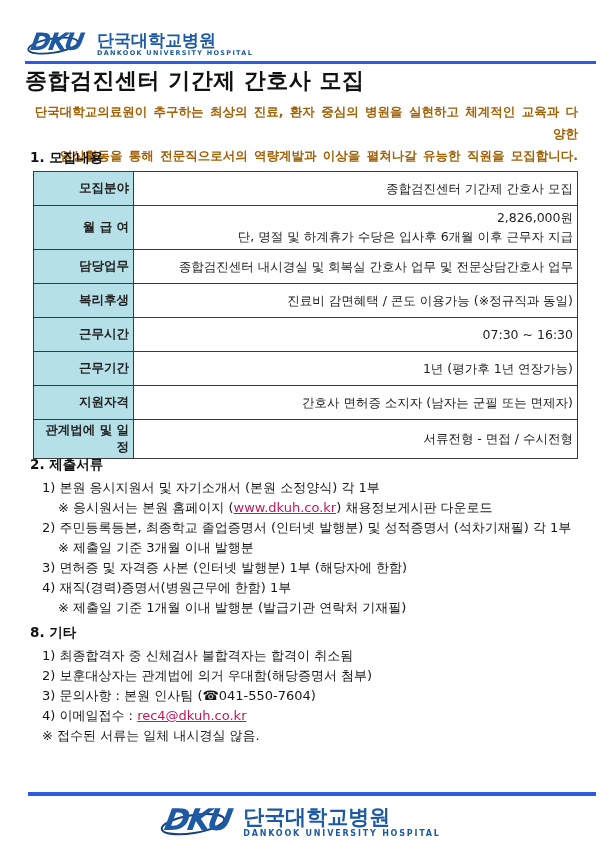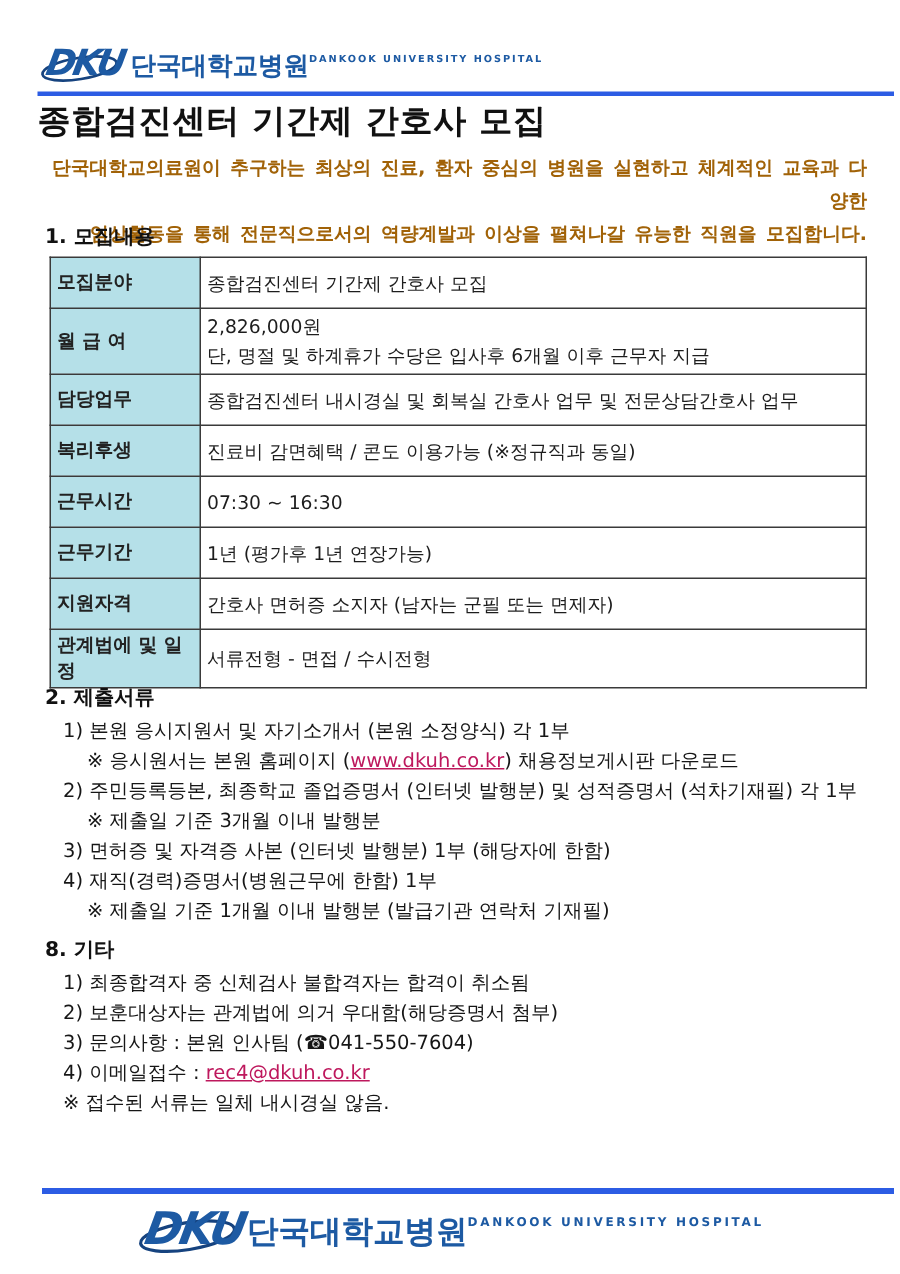--- a/index.html
+++ b/index.html
@@ -15,21 +15,21 @@
   .logo-mark { position:relative; display:inline-block; }
   .logo-sm .logo-mark { width:56px; height:30px; }
   .logo-lg .logo-mark { width:68px; height:38px; }
   .mark-text {
     position:absolute; left:6px; top:1px; font-style:italic; font-weight:bold;
     color:#1d5aa3; letter-spacing:-2px; transform:skewX(-10deg); line-height:1;
   }
   .logo-sm .mark-text { font-size:24px; }
   .logo-lg .mark-text { font-size:30px; top:2px; }
   .orbit { position:absolute; left:0; top:0; width:100%; height:100%; }
-  .logo-names { display:flex; flex-direction:row; justify-content:center; }
+  .logo-names { display:flex; flex-direction:column; justify-content:center;margin-left:10px; }
   .name-ko { font-weight:bold; color:#1d5aa3; line-height:1.1; }
   .logo-sm .name-ko { font-size:17px; }
   .logo-lg .name-ko { font-size:21px; }
   .name-en { font-weight:bold; color:#1d5aa3; }
   .logo-sm .name-en { font-size:6.5px; letter-spacing:1.3px; }
   .logo-lg .name-en { font-size:8px; letter-spacing:1.8px; }
 
   .header-logo { position:absolute; left:25px; top:29px; }
   .header-divider { position:absolute; left:25px; right:4px; top:61px; height:3px; background:#2c5ce4; }
 
@@ -42,21 +42,21 @@
 
   .sec-heading { font-size:13.5px; font-weight:bold; color:#111; }
   .heading-recruit { position:absolute; left:30px; top:149px; }
 
   
   .recruit-table {
     position:absolute; left:33px; top:171px; width:545px;
     border-collapse:collapse; table-layout:fixed;
   }
   .recruit-table td {
-    border:1px solid #3a3a3a; font-size:12.5px; text-align:left;
+    border:1px solid #3a3a3a; font-size:12.5px; text-align:right;
     vertical-align:middle; padding:2px 4px;
   }
   .recruit-table td.lbl {
     width:100px; background:#b5e0e8; font-weight:bold; color:#222;
   }
   .recruit-table td.val { white-space:pre-line; color:#1d1d1d; line-height:1.55; }
   .recruit-table tr { height:34px; }
   .recruit-table tr.tall { height:42px; }
 
   

